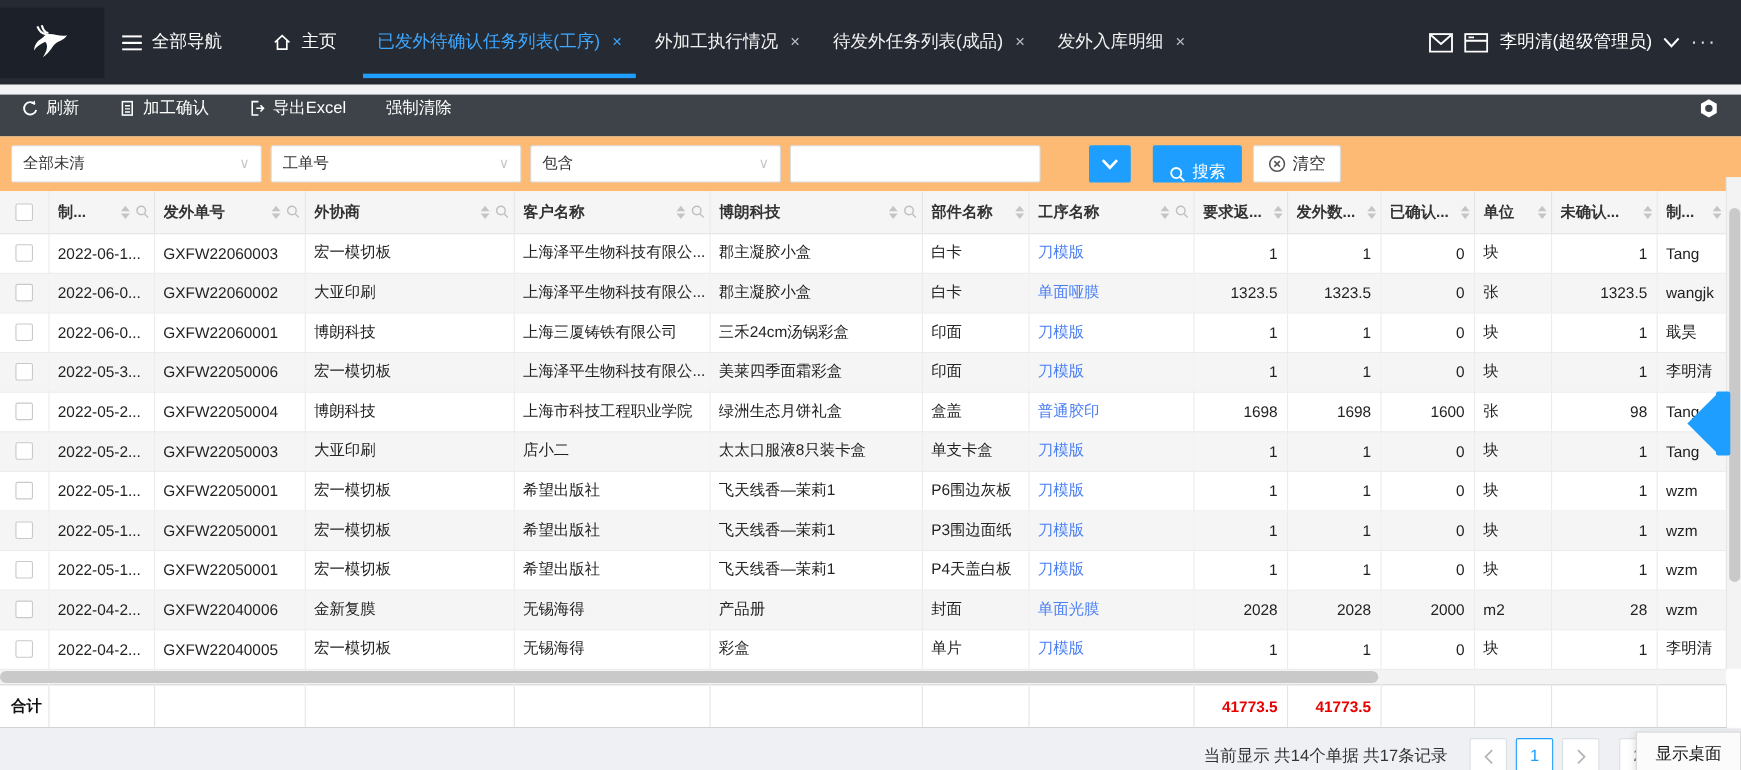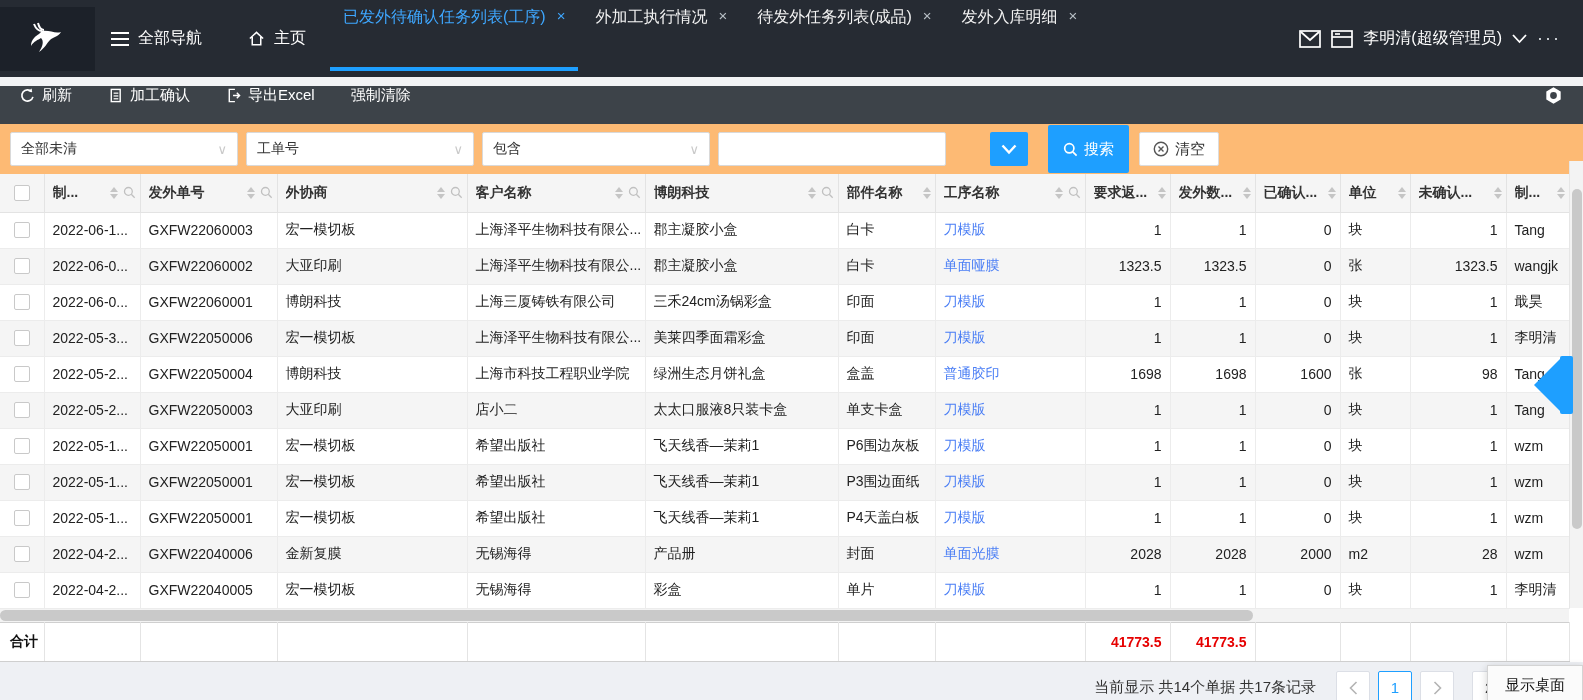--- a/index.html
+++ b/index.html
@@ -5,42 +5,42 @@
   *{margin:0;padding:0;box-sizing:border-box}
   html,body{width:1583px;height:700px;overflow:hidden}
   body{font-family:"Liberation Sans","DejaVu Sans",sans-serif;background:#eef0f4;color:#222}
   .app{position:relative;width:1583px;height:700px}
 
   
   .topbar{height:77px;background:#262b33;display:flex;align-items:center;color:#fff}
   .logo{width:95px;height:64px;background:#1c2129;display:flex;align-items:center;justify-content:center;flex:0 0 auto}
   .navitem{display:flex;align-items:center;gap:9px;font-size:16px;padding:0 16px;height:64px;cursor:pointer;flex:0 0 auto}
   .tabs{display:flex;height:64px;margin-left:6px}
-  .tab{display:flex;align-items:flex-start;gap:11px;padding:0 15px;font-size:16px;color:#f2f2f2;position:relative;cursor:pointer;white-space:nowrap}
+  .tab{display:flex;align-items:center;gap:11px;padding:0 15px;font-size:16px;color:#f2f2f2;position:relative;cursor:pointer;white-space:nowrap}
   .tab.active{color:#3ea7ff}
   .tab.active::after{content:"";position:absolute;left:2px;right:2px;bottom:0;height:4px;background:#1e9fff}
   .tab .close{color:#b9c0c7;font-size:15px}
   .tab.active .close{color:#3ea7ff}
   .topbar-right{margin-left:auto;display:flex;align-items:center;gap:10px;padding-right:22px;font-size:16px}
   .user{display:flex;align-items:center;gap:10px;white-space:nowrap}
   .more-dots{font-size:18px;letter-spacing:2px;color:#dfe3e8}
 
   
   .gap{height:9px;background:#f2f3f5}
-  .toolbar{height:38px;background:#3d4349;display:flex;align-items:flex-start;color:#fff;gap:36px;padding:0 20px;font-size:15px}
+  .toolbar{height:38px;background:#3d4349;display:flex;align-items:flex-end;color:#fff;gap:36px;padding:16px 20px;font-size:15px}
   .tbtn{display:flex;align-items:center;gap:7px;cursor:pointer;white-space:nowrap}
   .gearbtn{margin-left:auto;display:flex;align-items:center;cursor:pointer}
 
   
   .filterbar{height:50px;background:#fdba74;display:flex;align-items:center;padding:0 10px}
   .select{width:228px;height:34px;border:1px solid #d9d9d9;border-radius:2px;display:flex;align-items:center;justify-content:space-between;padding:0 10px;font-size:14px;color:#333;background:#fff;margin-right:8px;cursor:pointer}
   .select .chev{color:#c9c9c9;font-size:13px}
   .finput{width:228px;height:34px;border:1px solid #d9d9d9;border-radius:2px;font-size:14px;padding:0 10px;outline:none}
   .vbtn{width:38px;height:34px;background:#1e9fff;border:none;border-radius:2px;color:#fff;display:flex;align-items:center;justify-content:center;margin-left:44px;cursor:pointer}
-  .searchbtn{height:48px;background:#1e9fff;color:#fff;border:none;border-radius:2px;display:flex;align-items:center;gap:6px;padding:0 15px;font-size:15px;margin-left:20px;cursor:pointer}
+  .searchbtn{height:34px;background:#1e9fff;color:#fff;border:none;border-radius:2px;display:flex;align-items:flex-end;gap:6px;padding:0 15px;font-size:15px;margin-left:20px;cursor:pointer}
   .clearbtn{height:34px;background:#fff;color:#333;border:1px solid #dcdcdc;border-radius:2px;display:flex;align-items:center;gap:6px;padding:0 13px;font-size:15px;margin-left:10px;cursor:pointer}
 
   
   .grid{position:relative;background:#fff}
   table{table-layout:fixed;border-collapse:collapse;width:1569px;font-size:14px}
   th{height:38px;background:#f5f5f5;border-right:1px solid #e3e3e3;border-bottom:1px solid #e3e3e3;font-weight:700;color:#333;text-align:left;padding:0 4px 0 8px;white-space:nowrap;overflow:hidden}
   .th-inner{display:flex;align-items:center;gap:5px}
   .th-label{overflow:hidden;white-space:nowrap}
   .sorters{display:inline-flex;flex-direction:column;gap:2px;margin-left:auto;cursor:pointer}
   .car{width:0;height:0;border-left:4px solid transparent;border-right:4px solid transparent}

